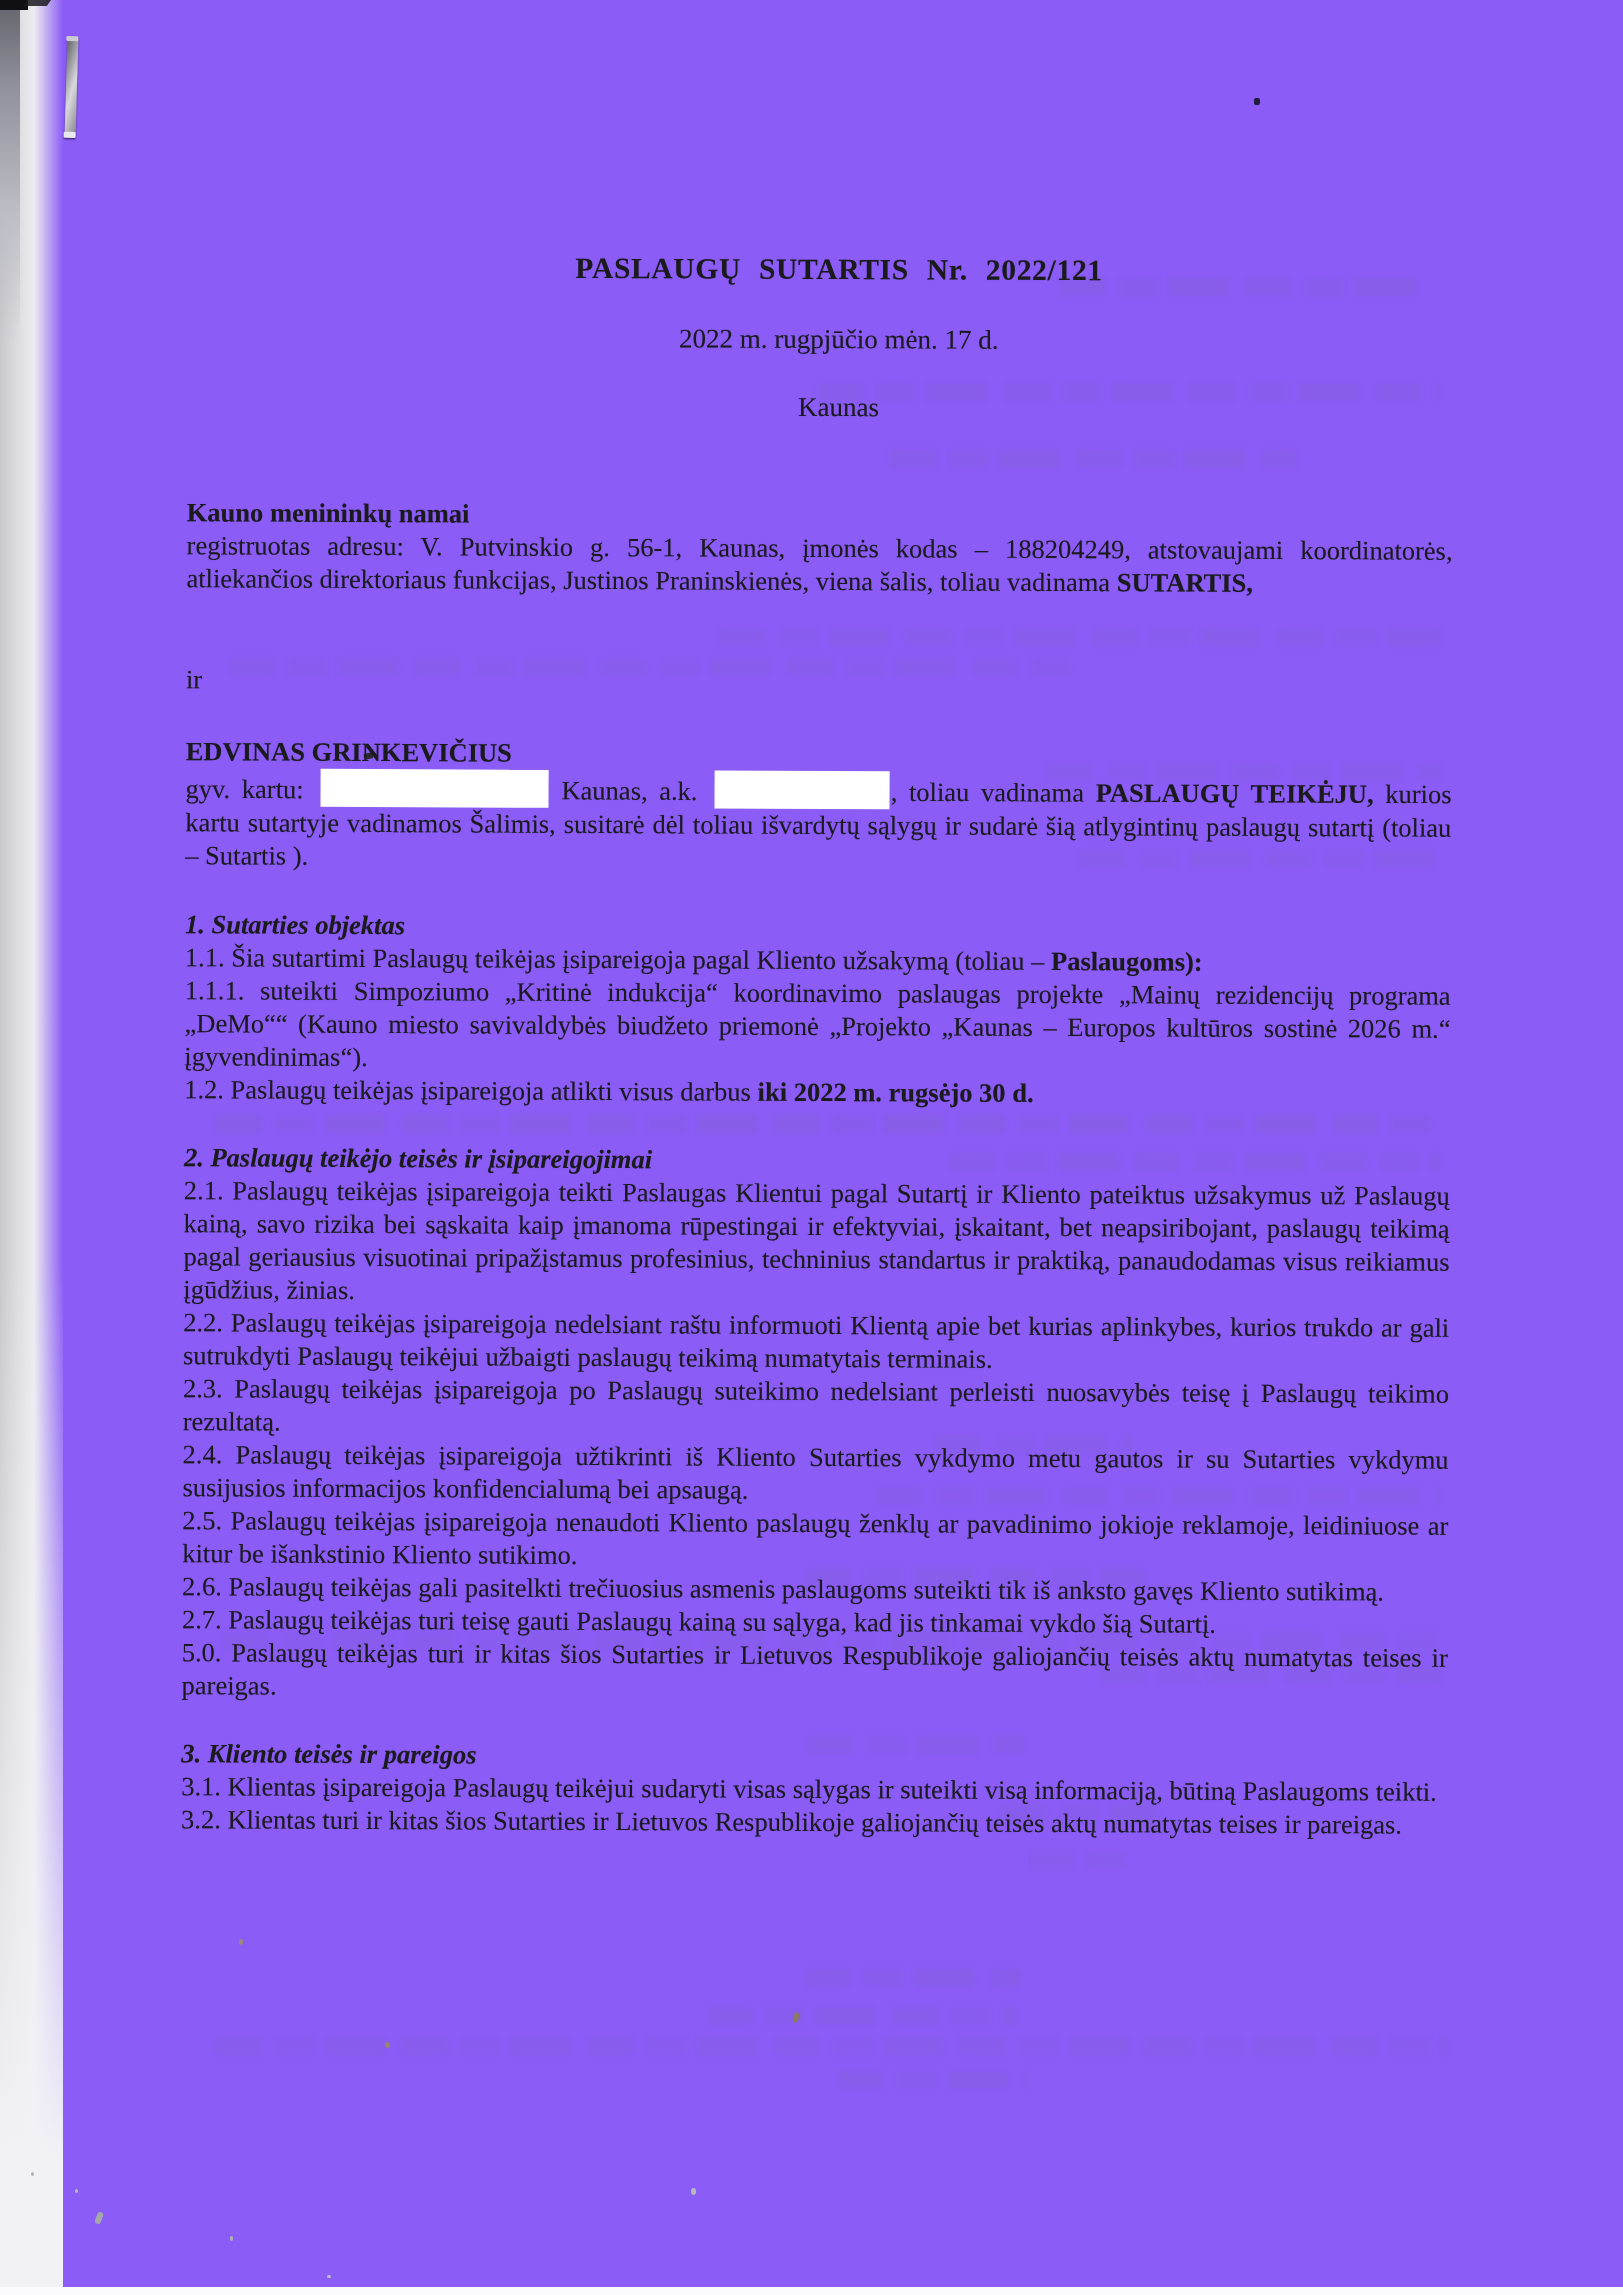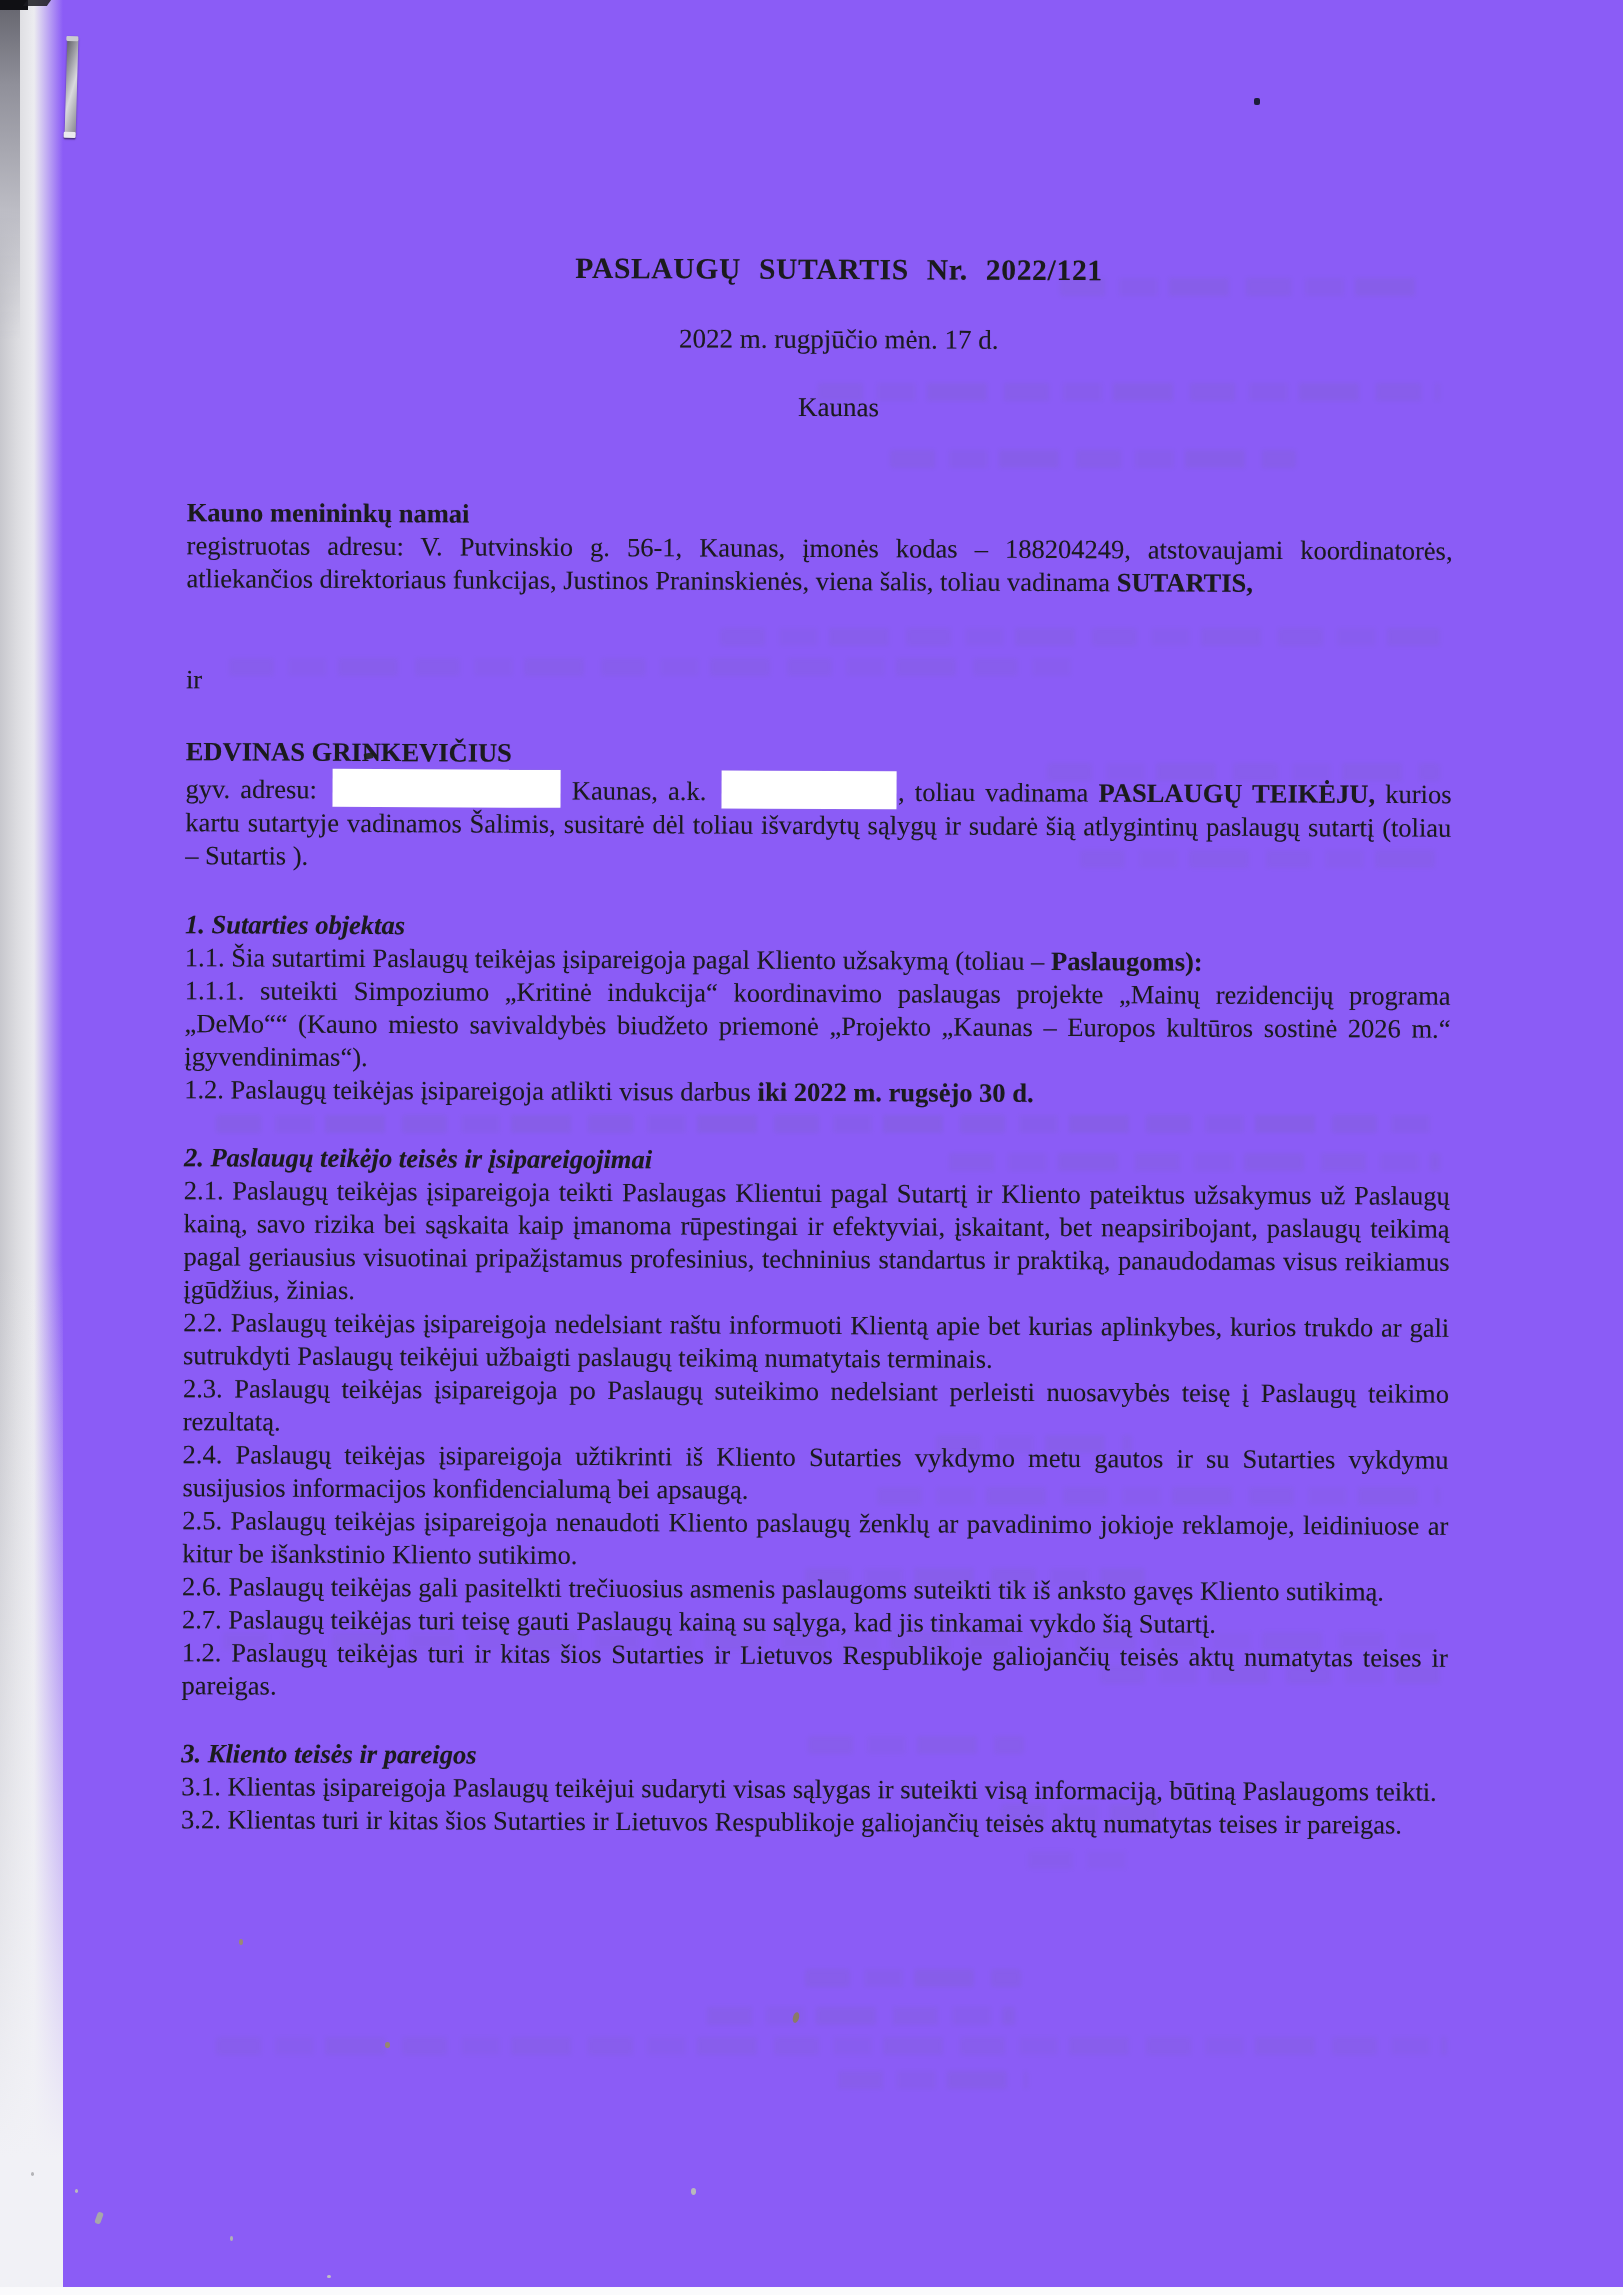--- a/index.html
+++ b/index.html
@@ -113,40 +113,40 @@
 
     <div class="abs client">
       <p class="name-line">Kauno menininkų namai</p>
       <p><span>registruotas adresu: V. Putvinskio g. 56-1, Kaunas, įmonės kodas – 188204249, atstovaujami koordinatorės, atliekančios direktoriaus funkcijas, Justinos Praninskienės, viena šalis, toliau vadinama </span><b>SUTARTIS,</b></p>
     </div>
 
     <p class="abs conj">ir</p>
 
     <div class="abs provider">
       <p class="name-line">EDVINAS GRINKEVIČIUS</p>
-      <p><span>gyv. adresu: </span><span class="redact"></span><span> Kaunas, a.k. </span><span class="redact small"></span><span>, toliau vadinama </span><b>PASLAUGŲ TEIKĖJU,</b><span> kurios kartu sutartyje vadinamos Šalimis, susitarė dėl toliau išvardytų sąlygų ir sudarė šią atlygintinų paslaugų sutartį  (toliau – Sutartis ).</span></p>
+      <p><span>gyv. kartu: </span><span class="redact"></span><span> Kaunas, a.k. </span><span class="redact small"></span><span>, toliau vadinama </span><b>PASLAUGŲ TEIKĖJU,</b><span> kurios kartu sutartyje vadinamos Šalimis, susitarė dėl toliau išvardytų sąlygų ir sudarė šią atlygintinų paslaugų sutartį  (toliau – Sutartis ).</span></p>
     </div>
 
     <div class="abs sections">
         <div class="sec">
           <p class="sec-h">1. Sutarties objektas</p>
           <p class="clause"><span>1.1. Šia sutartimi Paslaugų teikėjas įsipareigoja pagal Kliento užsakymą (toliau – </span><b>Paslaugoms):</b></p>
           <p class="clause"><span>1.1.1. suteikti Simpoziumo „Kritinė indukcija“ koordinavimo paslaugas projekte „Mainų rezidencijų programa „DeMo““ (Kauno miesto savivaldybės biudžeto priemonė „Projekto „Kaunas – Europos kultūros sostinė 2026 m.“ įgyvendinimas“).</span></p>
           <p class="clause"><span>1.2. Paslaugų teikėjas įsipareigoja atlikti visus darbus </span><b>iki 2022 m. rugsėjo 30 d.</b></p>
         </div>
         <div class="sec">
           <p class="sec-h">2. Paslaugų teikėjo teisės ir įsipareigojimai</p>
           <p class="clause"><span>2.1. Paslaugų teikėjas įsipareigoja teikti Paslaugas Klientui pagal Sutartį ir Kliento pateiktus užsakymus už Paslaugų kainą, savo rizika bei sąskaita kaip įmanoma rūpestingai ir efektyviai, įskaitant, bet neapsiribojant, paslaugų teikimą pagal geriausius visuotinai pripažįstamus profesinius, techninius standartus ir praktiką, panaudodamas visus reikiamus įgūdžius, žinias.</span></p>
           <p class="clause"><span>2.2. Paslaugų teikėjas įsipareigoja nedelsiant raštu informuoti Klientą apie bet kurias aplinkybes, kurios trukdo ar gali sutrukdyti Paslaugų teikėjui užbaigti paslaugų teikimą numatytais terminais.</span></p>
           <p class="clause"><span>2.3. Paslaugų teikėjas įsipareigoja po Paslaugų suteikimo nedelsiant perleisti nuosavybės teisę į Paslaugų teikimo rezultatą.</span></p>
           <p class="clause"><span>2.4. Paslaugų teikėjas įsipareigoja užtikrinti iš Kliento Sutarties vykdymo metu gautos ir su Sutarties vykdymu susijusios informacijos konfidencialumą bei apsaugą.</span></p>
           <p class="clause"><span>2.5. Paslaugų teikėjas įsipareigoja nenaudoti Kliento paslaugų ženklų ar pavadinimo jokioje reklamoje, leidiniuose ar kitur be išankstinio Kliento sutikimo.</span></p>
           <p class="clause"><span>2.6. Paslaugų teikėjas gali pasitelkti trečiuosius asmenis paslaugoms suteikti tik iš anksto gavęs Kliento sutikimą.</span></p>
           <p class="clause"><span>2.7. Paslaugų teikėjas turi teisę gauti Paslaugų kainą su sąlyga, kad jis tinkamai vykdo šią Sutartį.</span></p>
-          <p class="clause"><span>1.2. Paslaugų teikėjas turi ir kitas šios Sutarties ir Lietuvos Respublikoje galiojančių teisės aktų numatytas teises ir pareigas.</span></p>
+          <p class="clause"><span>5.0. Paslaugų teikėjas turi ir kitas šios Sutarties ir Lietuvos Respublikoje galiojančių teisės aktų numatytas teises ir pareigas.</span></p>
         </div>
         <div class="sec">
           <p class="sec-h">3. Kliento teisės ir pareigos</p>
           <p class="clause"><span>3.1. Klientas įsipareigoja Paslaugų teikėjui sudaryti visas sąlygas ir suteikti visą informaciją, būtiną Paslaugoms teikti.</span></p>
           <p class="clause"><span>3.2. Klientas turi ir kitas šios Sutarties ir Lietuvos Respublikoje galiojančių teisės aktų numatytas teises ir pareigas.</span></p>
         </div>
       </div>
 
   </div>
 </div>

